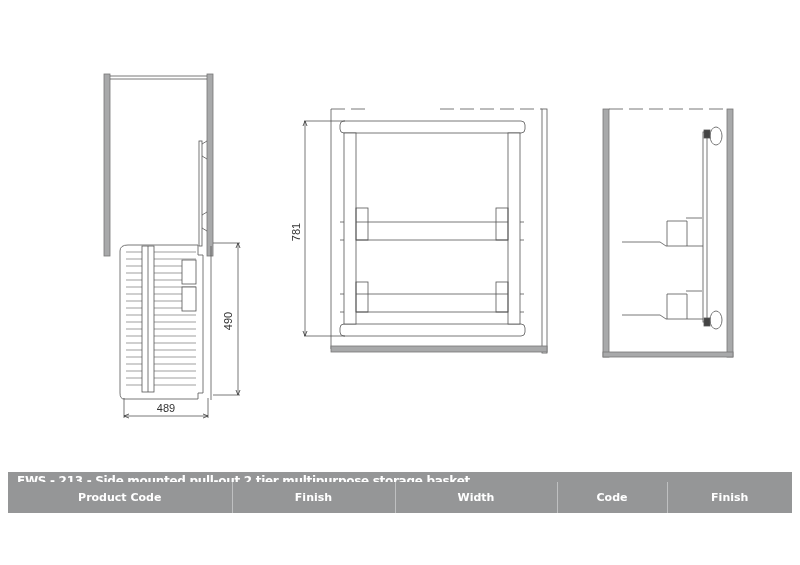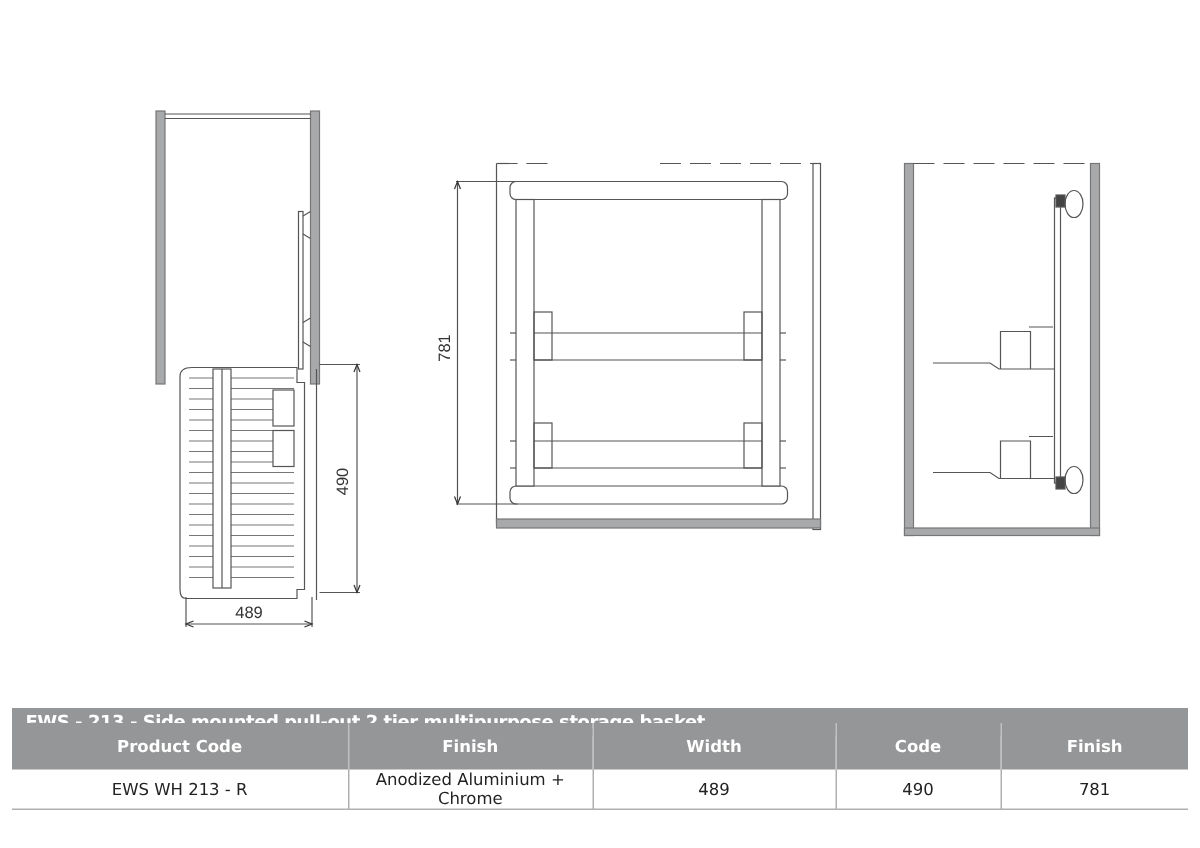--- a/index.html
+++ b/index.html
@@ -131,21 +131,14 @@
   <thead>
     <tr>
       <th>Product Code</th>
       <th>Finish</th>
       <th>Width</th>
       <th>Code</th>
       <th>Finish</th>
     </tr>
   </thead>
   <tbody>
-    <tr>
-      <td>EWS WH 213 - R</td>
-      <td>Anodized Aluminium + Chrome</td>
-      <td>489</td>
-      <td>490</td>
-      <td>781</td>
-    </tr>
   </tbody>
 </table>
 
 </body></html>

